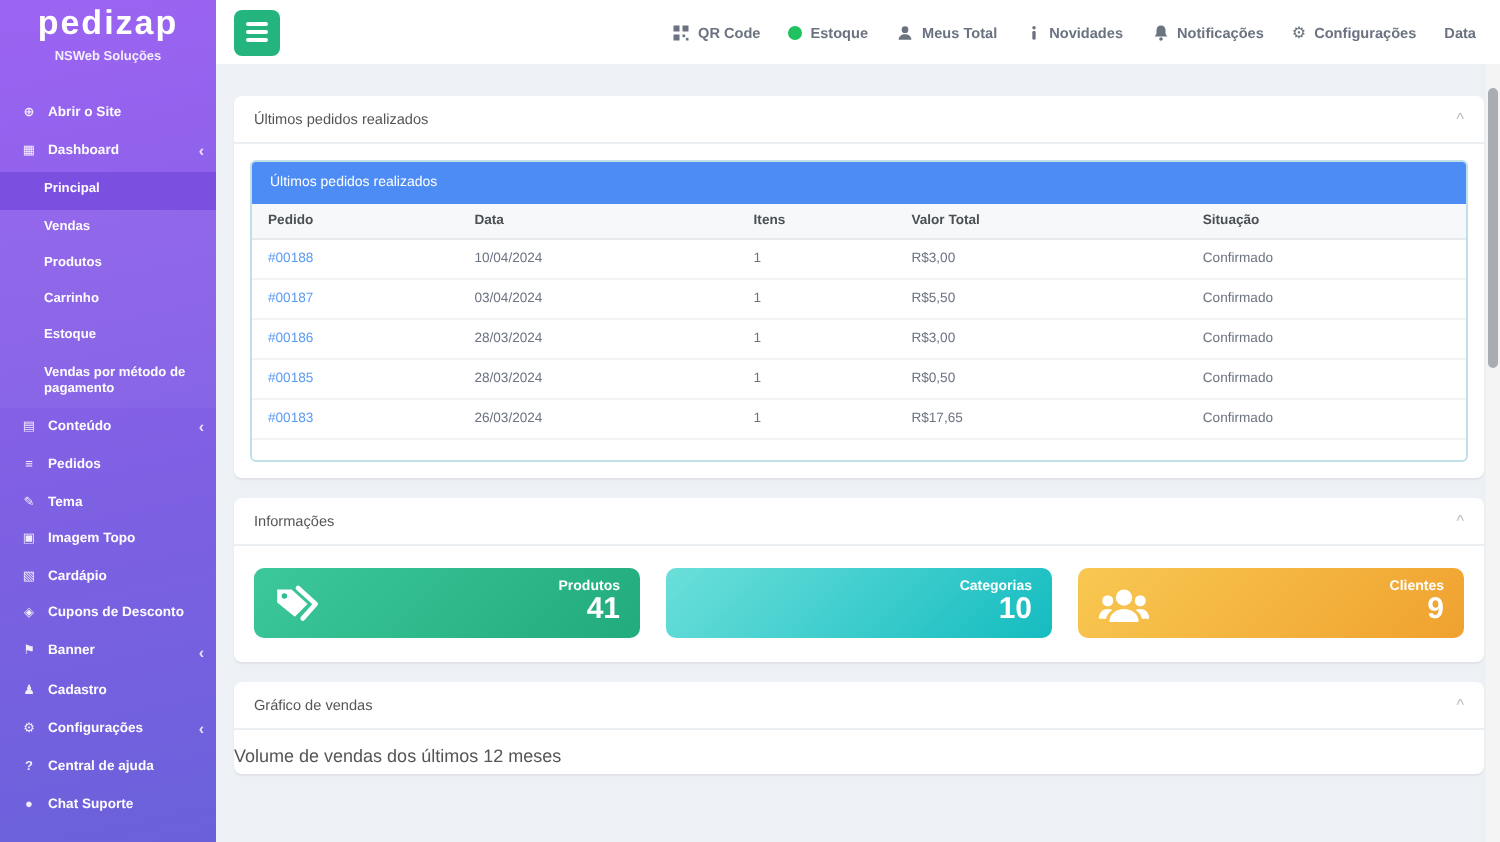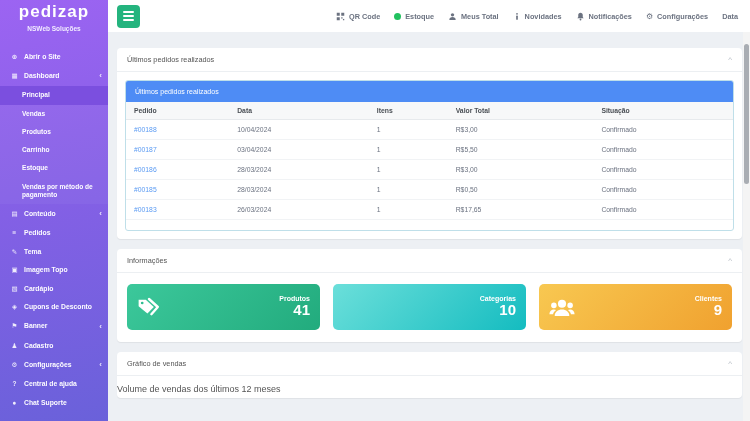--- a/index.html
+++ b/index.html
@@ -55,21 +55,21 @@
   table.orders th { background:#f7f8f9; text-align:left; font-size:6.8px; color:#4a4f55;
     padding:5px 8px; border-bottom:1px solid #e7eaed; font-weight:bold; }
   table.orders td { font-size:6.8px; color:#6b7280; padding:6px 8px; border-bottom:1px solid #f1f3f5; }
   table.orders tr:last-child td { border-bottom:1px solid #f1f3f5; }
   td.oid a { color:#5b9bf3; text-decoration:none; cursor:pointer; }
   .orders-box .pad-bottom { height:10px; }
   .c-pedido{width:17%;} .c-data{width:23%;} .c-itens{width:13%;} .c-valor{width:24%;} .c-sit{width:23%;}
 
   
   .cards { display:flex; gap:13px; padding:3px 2px 4px; }
-  .card { flex:1; height:46px; border-radius:5px; color:#fff; display:flex; align-items:center;
+  .card { flex:1; height:35px; border-radius:5px; color:#fff; display:flex; align-items:center;
     padding:0 10px; cursor:pointer; }
   .card .cicon { width:26px; flex:none; display:flex; align-items:center; }
   .card .ctxt { margin-left:auto; text-align:right; }
   .card .clabel { font-size:7px; font-weight:bold; }
   .card .cvalue { font-size:15px; font-weight:bold; line-height:1.1; }
   .card.produtos { background:linear-gradient(135deg,#3cc89b 0%,#22ab7d 100%); }
   .card.categorias { background:linear-gradient(135deg,#6bdfda 0%,#14bcc0 100%); }
   .card.clientes { background:linear-gradient(135deg,#f8c851 0%,#f0a12f 100%); }
   .card.pedidos { background:linear-gradient(135deg,#f25f79 0%,#e83b55 100%); }
 

